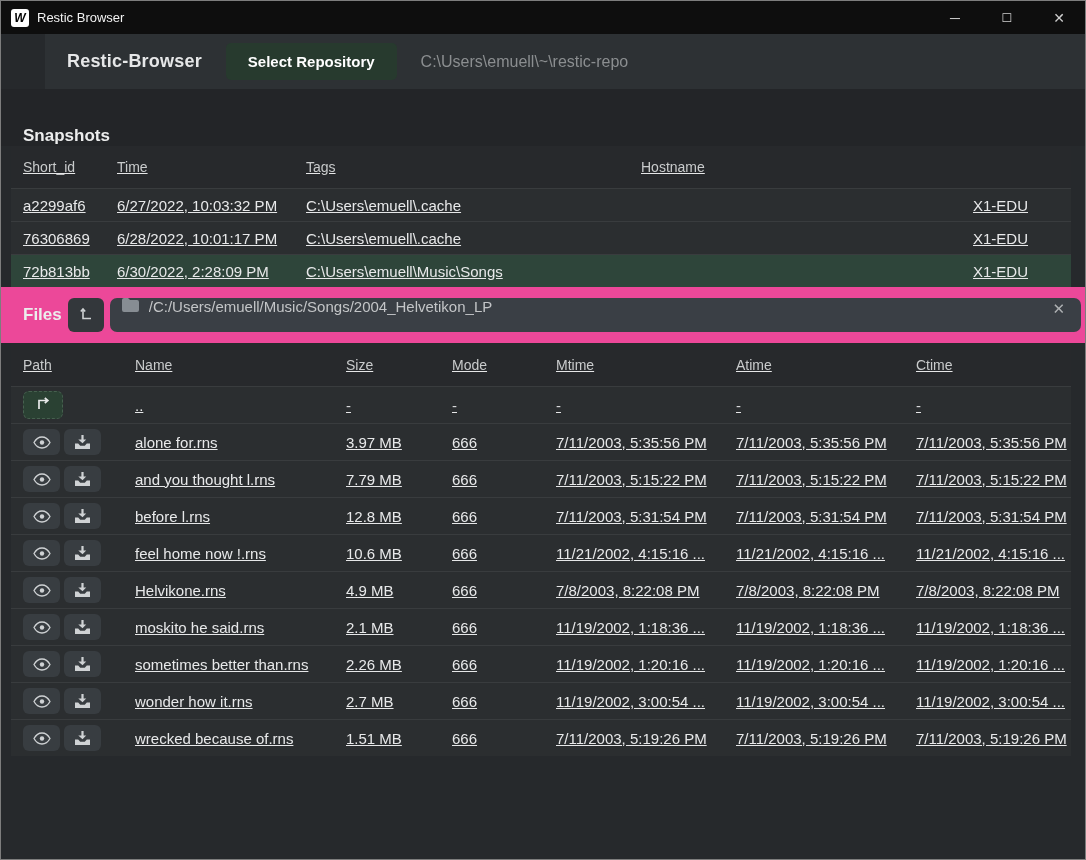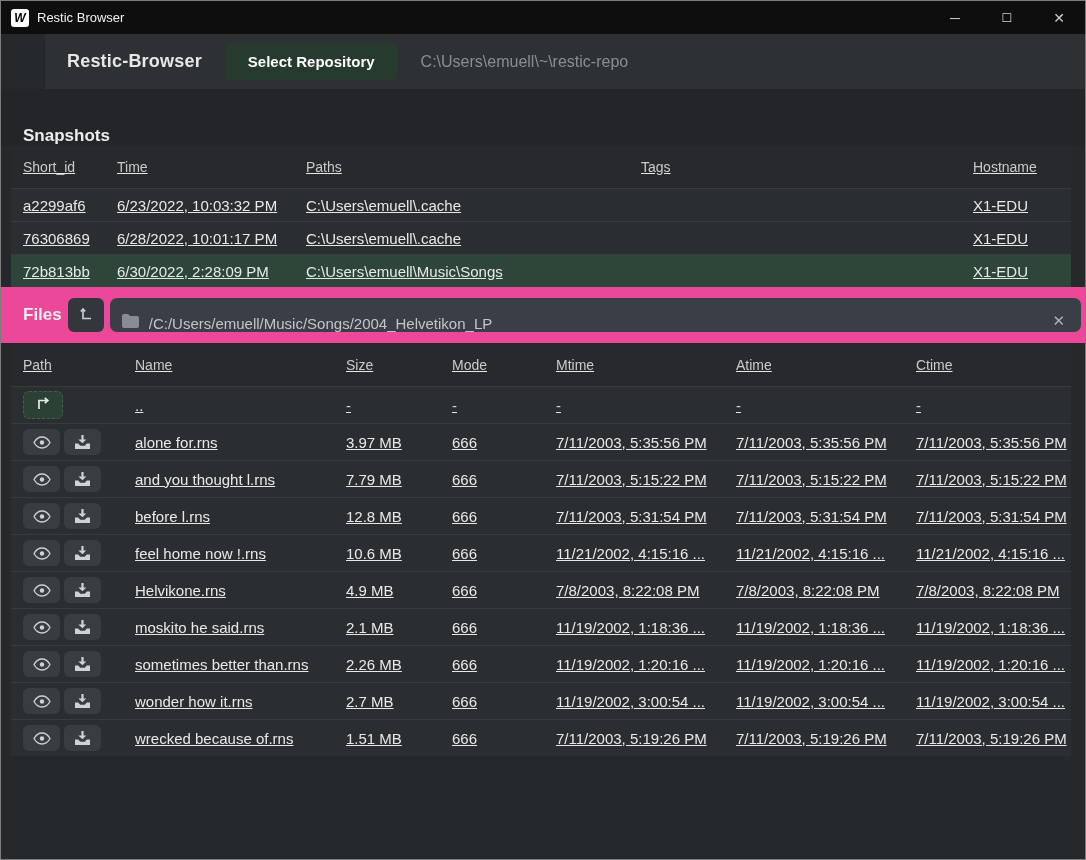--- a/index.html
+++ b/index.html
@@ -70,21 +70,21 @@
   .snap-row { height:33px; cursor:pointer; }
   .snap-row.selected { background:#2e453a; }
   
   .files-band { height:56px; background:#ec4899; display:flex; align-items:center; padding:0 4px 0 22px; gap:6px; }
   .root-btn {
     width:36px; height:34px; background:#33373b; border:none; border-radius:6px;
     display:flex; align-items:center; justify-content:center; cursor:pointer; flex:0 0 auto;
   }
   .path-field {
     flex:1 1 auto; height:34px; background:#3a3f45; border-radius:7px;
-    display:flex; align-items:flex-end; padding:0 12px; gap:10px; cursor:text;
+    display:flex; align-items:flex-start; padding:0 12px; gap:10px; cursor:text;
   }
   .path-text { flex:1 1 auto; color:#c3c5c7; font-size:15px; white-space:nowrap; overflow:hidden; }
   .clear-btn {
     background:none; border:none; color:#aeb1b3; font-size:15px; cursor:pointer; padding:2px 4px;
     font-family:inherit;
   }
   
   .files-grid { grid-template-columns:112px 211px 106px 104px 180px 180px 1fr; }
   .files-head { height:43px; }
   .file-row { height:37px; }
@@ -123,28 +123,27 @@
   </div>
 
   <div class="section-band snapshots-band">
     <div class="section-title">Snapshots</div>
   </div>
 
   <div class="tbl">
     <div class="tbl-head snap-grid snapshots-head">
       <div>Short_id</div>
       <div>Time</div>
-      <div>Paths</div>
       <div>Tags</div>
       <div>Hostname</div>
     </div>
     <div id="snapshot-rows">
   <div class="row snap-grid snap-row">
     <div>a2299af6</div>
-    <div>6/23/2022, 10:03:32 PM</div>
+    <div>6/27/2022, 10:03:32 PM</div>
     <div>C:\Users\emuell\.cache</div>
     <div></div>
     <div>X1-EDU</div>
   </div>
 
   <div class="row snap-grid snap-row">
     <div>76306869</div>
     <div>6/28/2022, 10:01:17 PM</div>
     <div>C:\Users\emuell\.cache</div>
     <div></div>

